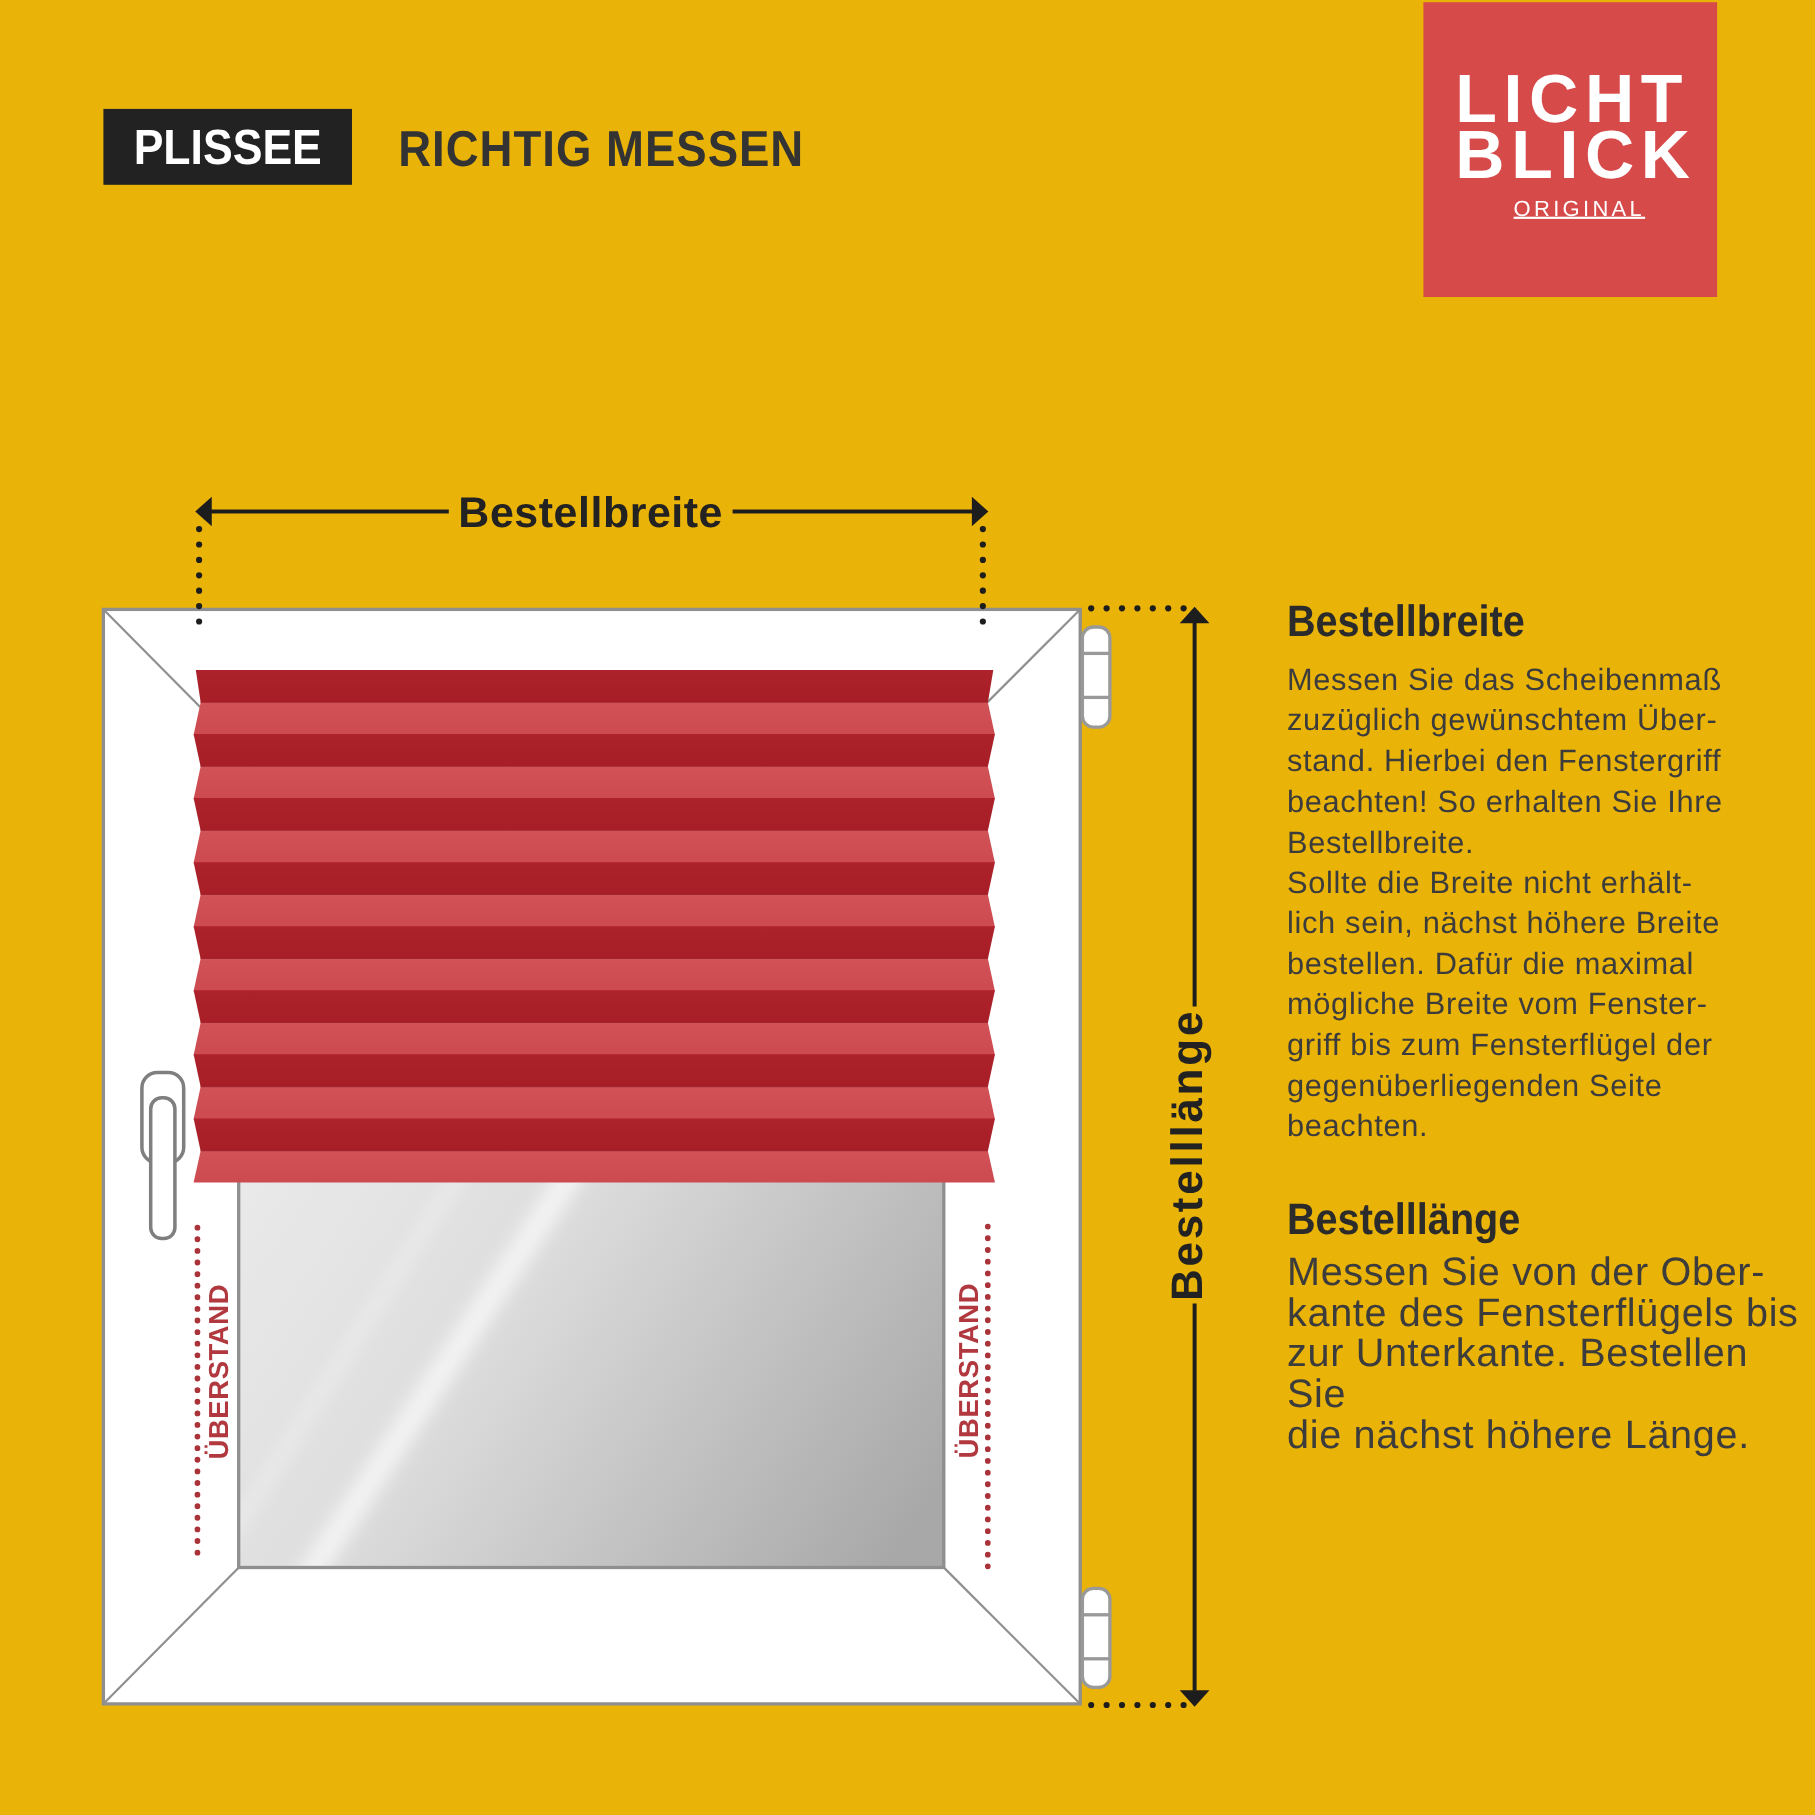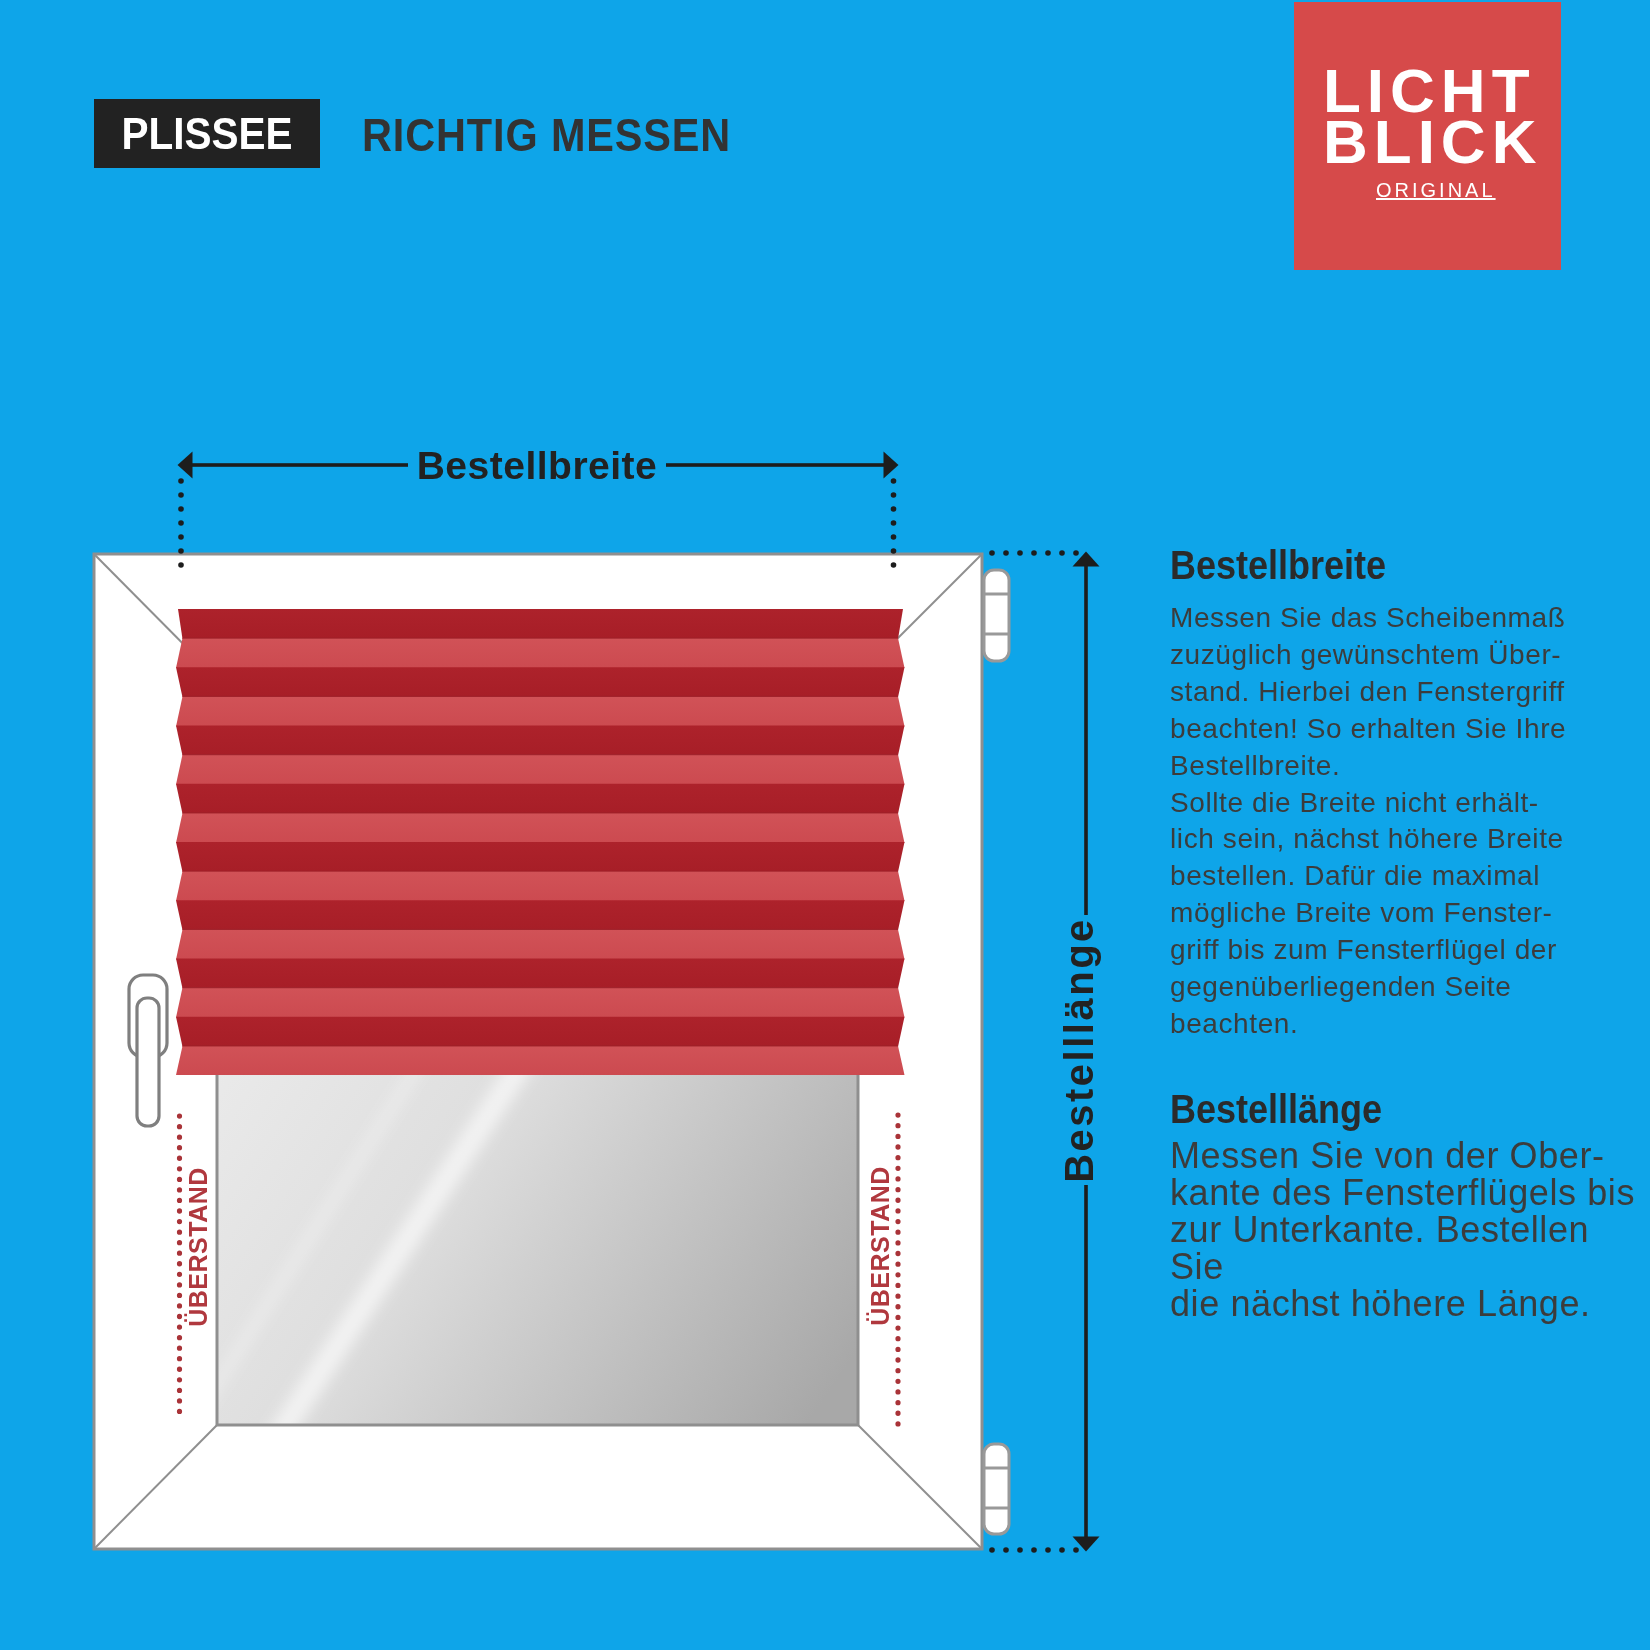--- a/index.html
+++ b/index.html
@@ -1,16 +1,16 @@
 <!DOCTYPE html>
 <html><head>
 <meta charset="utf-8">
 <style>
   html,body{margin:0;padding:0;background:#ffffff;}
-  #page{position:relative;width:1650px;height:1650px;background:#0ea5e9;overflow:hidden;
+  #page{position:relative;width:1650px;height:1650px;background:#eab308;overflow:hidden;
         font-family:"Liberation Sans",sans-serif;}
   .abs{position:absolute;}
 </style>
 </head>
 <body>
 <div id="page">
 
   <div class="abs" style="left:94px;top:99px;width:226px;height:69px;background:#222222;color:#ffffff;
        font-size:45px;font-weight:bold;letter-spacing:0px;line-height:69px;text-align:center;"><span style="display:inline-block;transform:scaleX(0.9);transform-origin:center;">PLISSEE</span></div>
 

